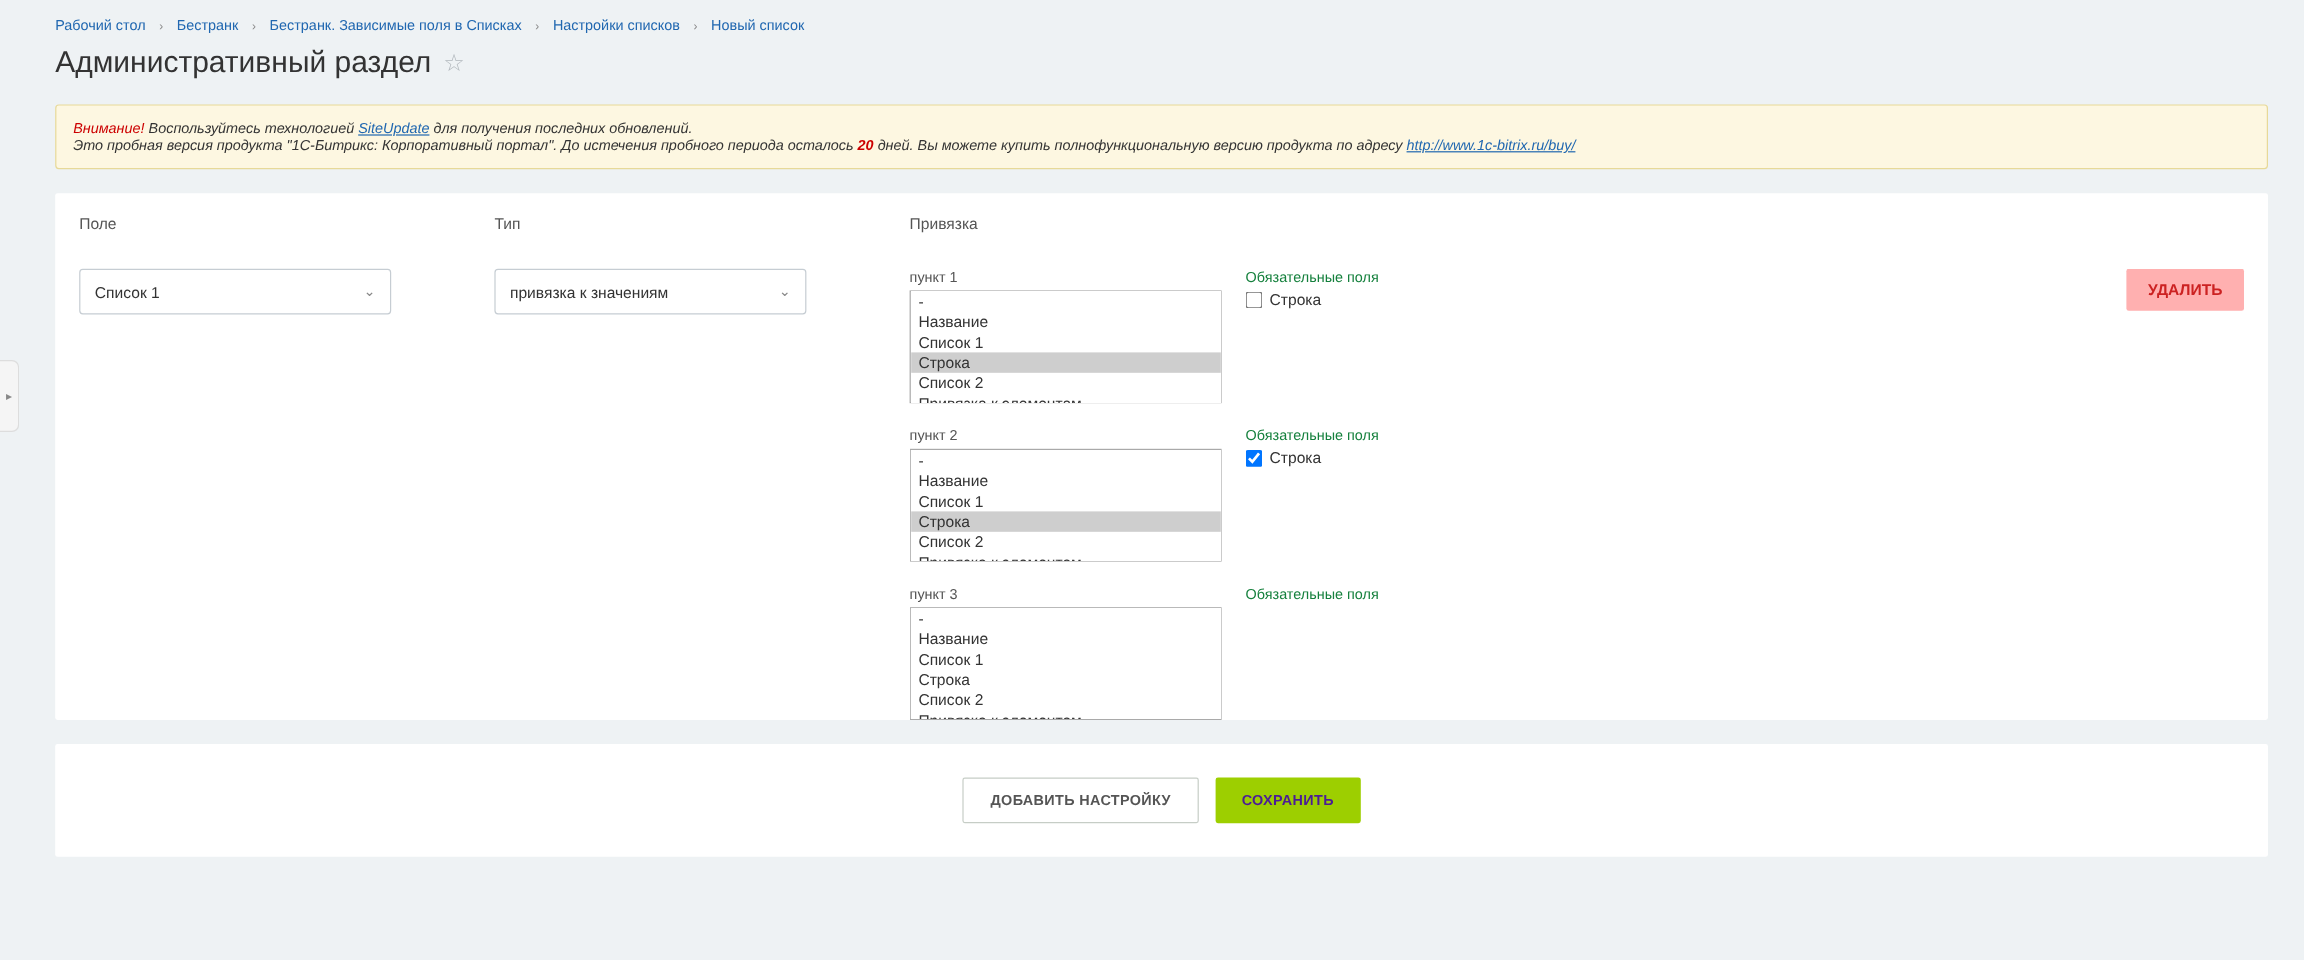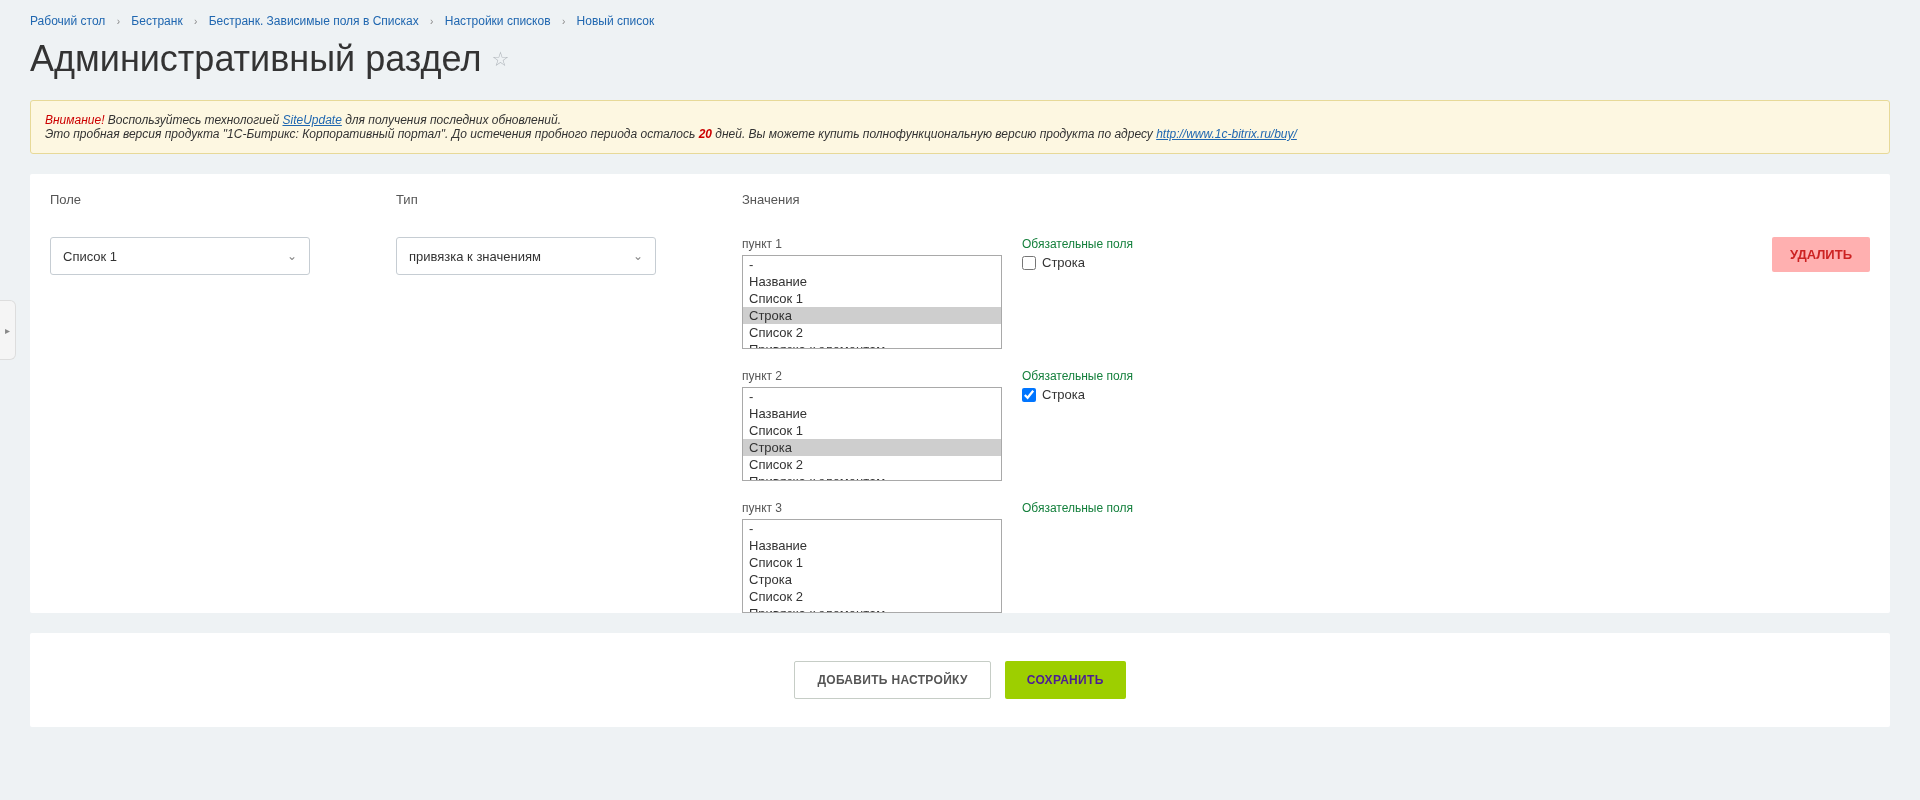--- a/index.html
+++ b/index.html
@@ -1,22 +1,22 @@
 <!DOCTYPE html>
 <html><head>
 <meta charset="utf-8">
 <style>
 * { margin: 0; padding: 0; box-sizing: border-box; }
 body { font-family: "Helvetica Neue", Arial, sans-serif; font-size: 13px; background: #eef2f4; color: #333; }
-.page { padding: 0 30px 20px 30px; }
+.page { padding: 0 30px 20px 30px; margin-left: 16px; }
 .breadcrumb { padding: 14px 0 10px 0; font-size: 12px; color: #2067b0; }
 .breadcrumb span.sep { color: #888; margin: 0 8px; font-size: 10px; }
 .breadcrumb a { color: #2067b0; text-decoration: none; cursor: pointer; }
 .page-title-row { display: flex; align-items: center; gap: 10px; padding-bottom: 20px; }
-.page-title { font-size: 36px; font-weight: 400; color: #333; }
+.page-title { font-size: 25px; font-weight: 400; color: #333; }
 .star-icon { color: #b2b8bd; font-size: 20px; cursor: pointer; }
 .notice-box { background: #fdf7e1; border: 1px solid #e7d998; border-radius: 3px; padding: 12px 14px; font-size: 12px; color: #333; margin-bottom: 20px; font-style: italic; }
 .notice-box .warn { color: #c00; }
 .notice-box .red { color: #c00; font-weight: bold; }
 .notice-box a { color: #2067b0; text-decoration: underline; cursor: pointer; }
 .panel { background: #fff; border-radius: 2px; padding: 18px 20px 0 20px; margin-bottom: 20px; }
 .headers-row { display: flex; color: #555; font-size: 13px; padding-bottom: 30px; }
 .col-field { width: 346px; }
 .col-type { width: 346px; }
 .col-values { flex: 1; }
@@ -72,21 +72,21 @@
     </div>
     <div>
       <span>Это пробная версия продукта "1С-Битрикс: Корпоративный портал". До истечения пробного периода осталось </span><span class="red">20</span><span> дней. Вы можете купить полнофункциональную версию продукта по адресу </span><a>http://www.1c-bitrix.ru/buy/</a>
     </div>
   </div>
 
   <div class="panel">
     <div class="headers-row">
       <div class="col-field">Поле</div>
       <div class="col-type">Тип</div>
-      <div class="col-values">Значения</div>
+      <div class="col-values">Привязка</div>
     </div>
 
     <div class="settings-row">
       <div class="col-field">
         <div class="ui-select">
           <span>Список 1</span>
           <span class="chev">⌄</span>
         </div>
       </div>
       <div class="col-type">

